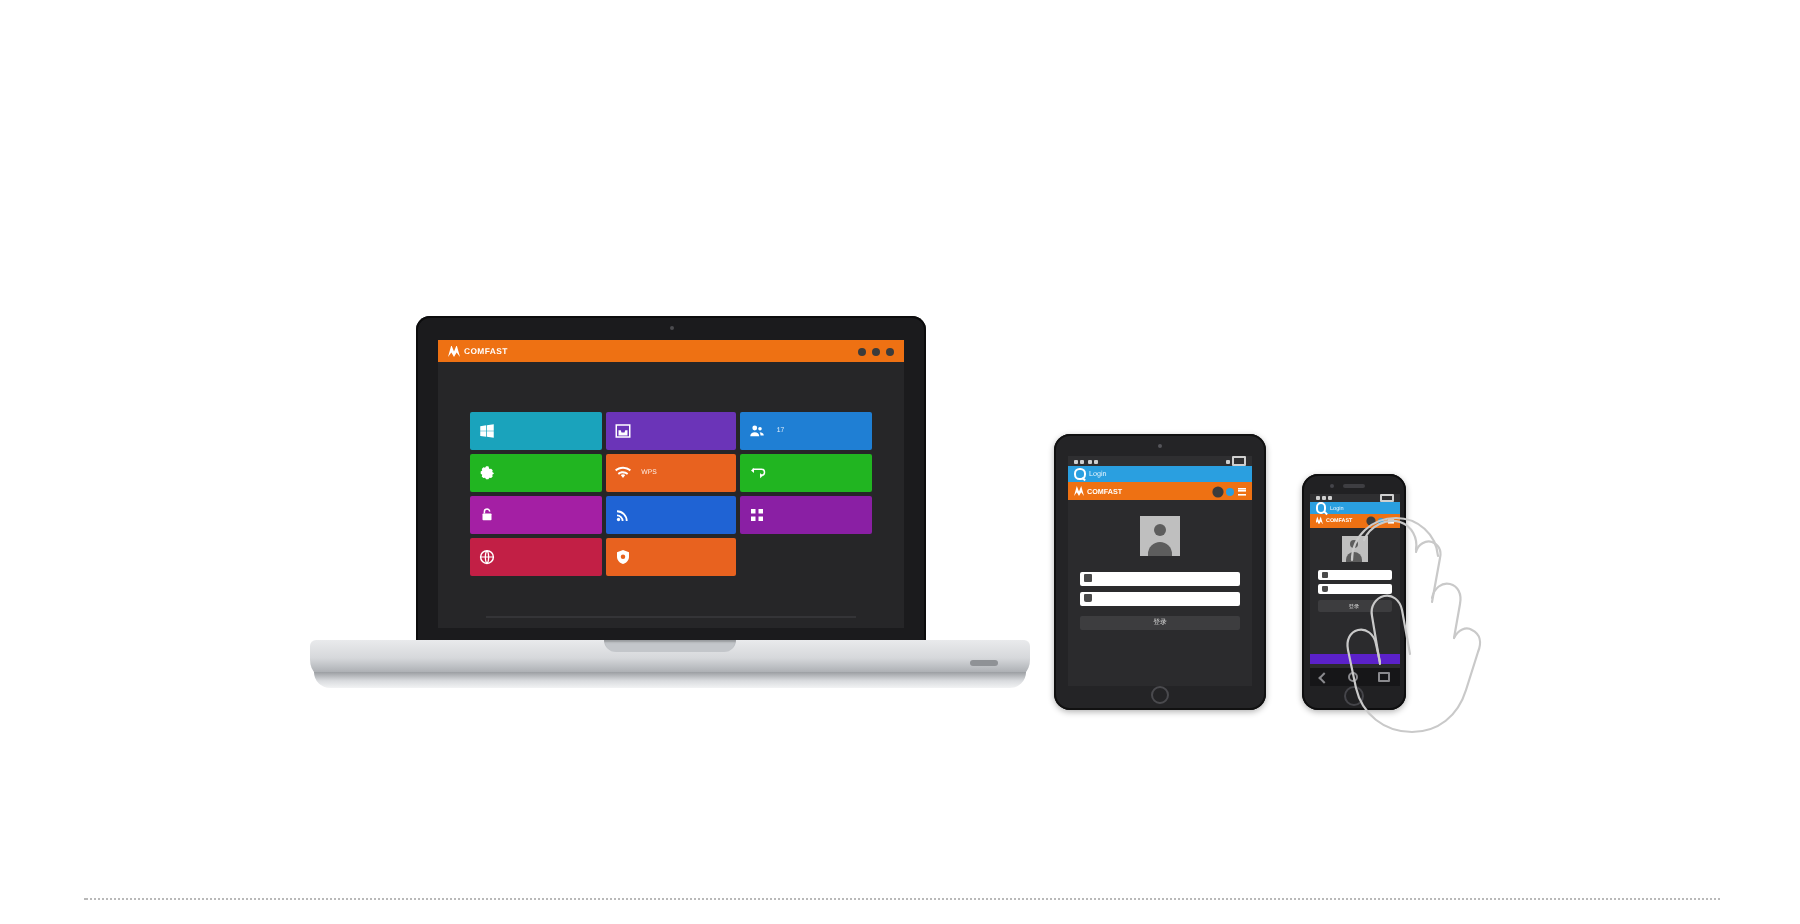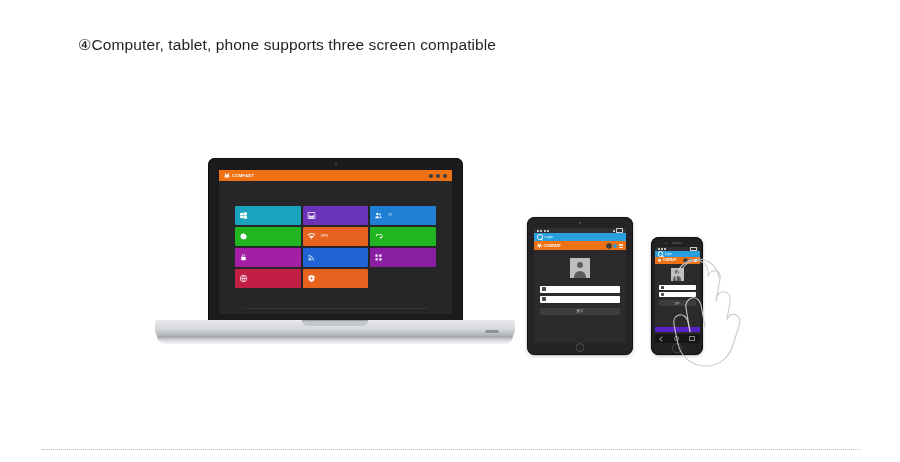--- a/index.html
+++ b/index.html
@@ -212,23 +212,20 @@
   .ph-navbar i.recent{border-radius:.5px;}
 
   
   .hand{position:absolute;left:648px;top:236px;width:110px;height:150px;pointer-events:none;}
 </style>
 </head>
 <body>
 
 <div class="page">
 
-  <div class="heading">
-    <span class="circled">④</span><span>Computer, tablet, phone supports three screen compatible</span>
-  </div>
 
   <div class="laptop">
     <div class="lt-lid">
       <div class="lt-cam"></div>
       <div class="lt-screen">
 
         <div class="win-top">
           <div class="win-logo">
             <span class="mark"></span>
             <span class="txt">COMFAST</span>

